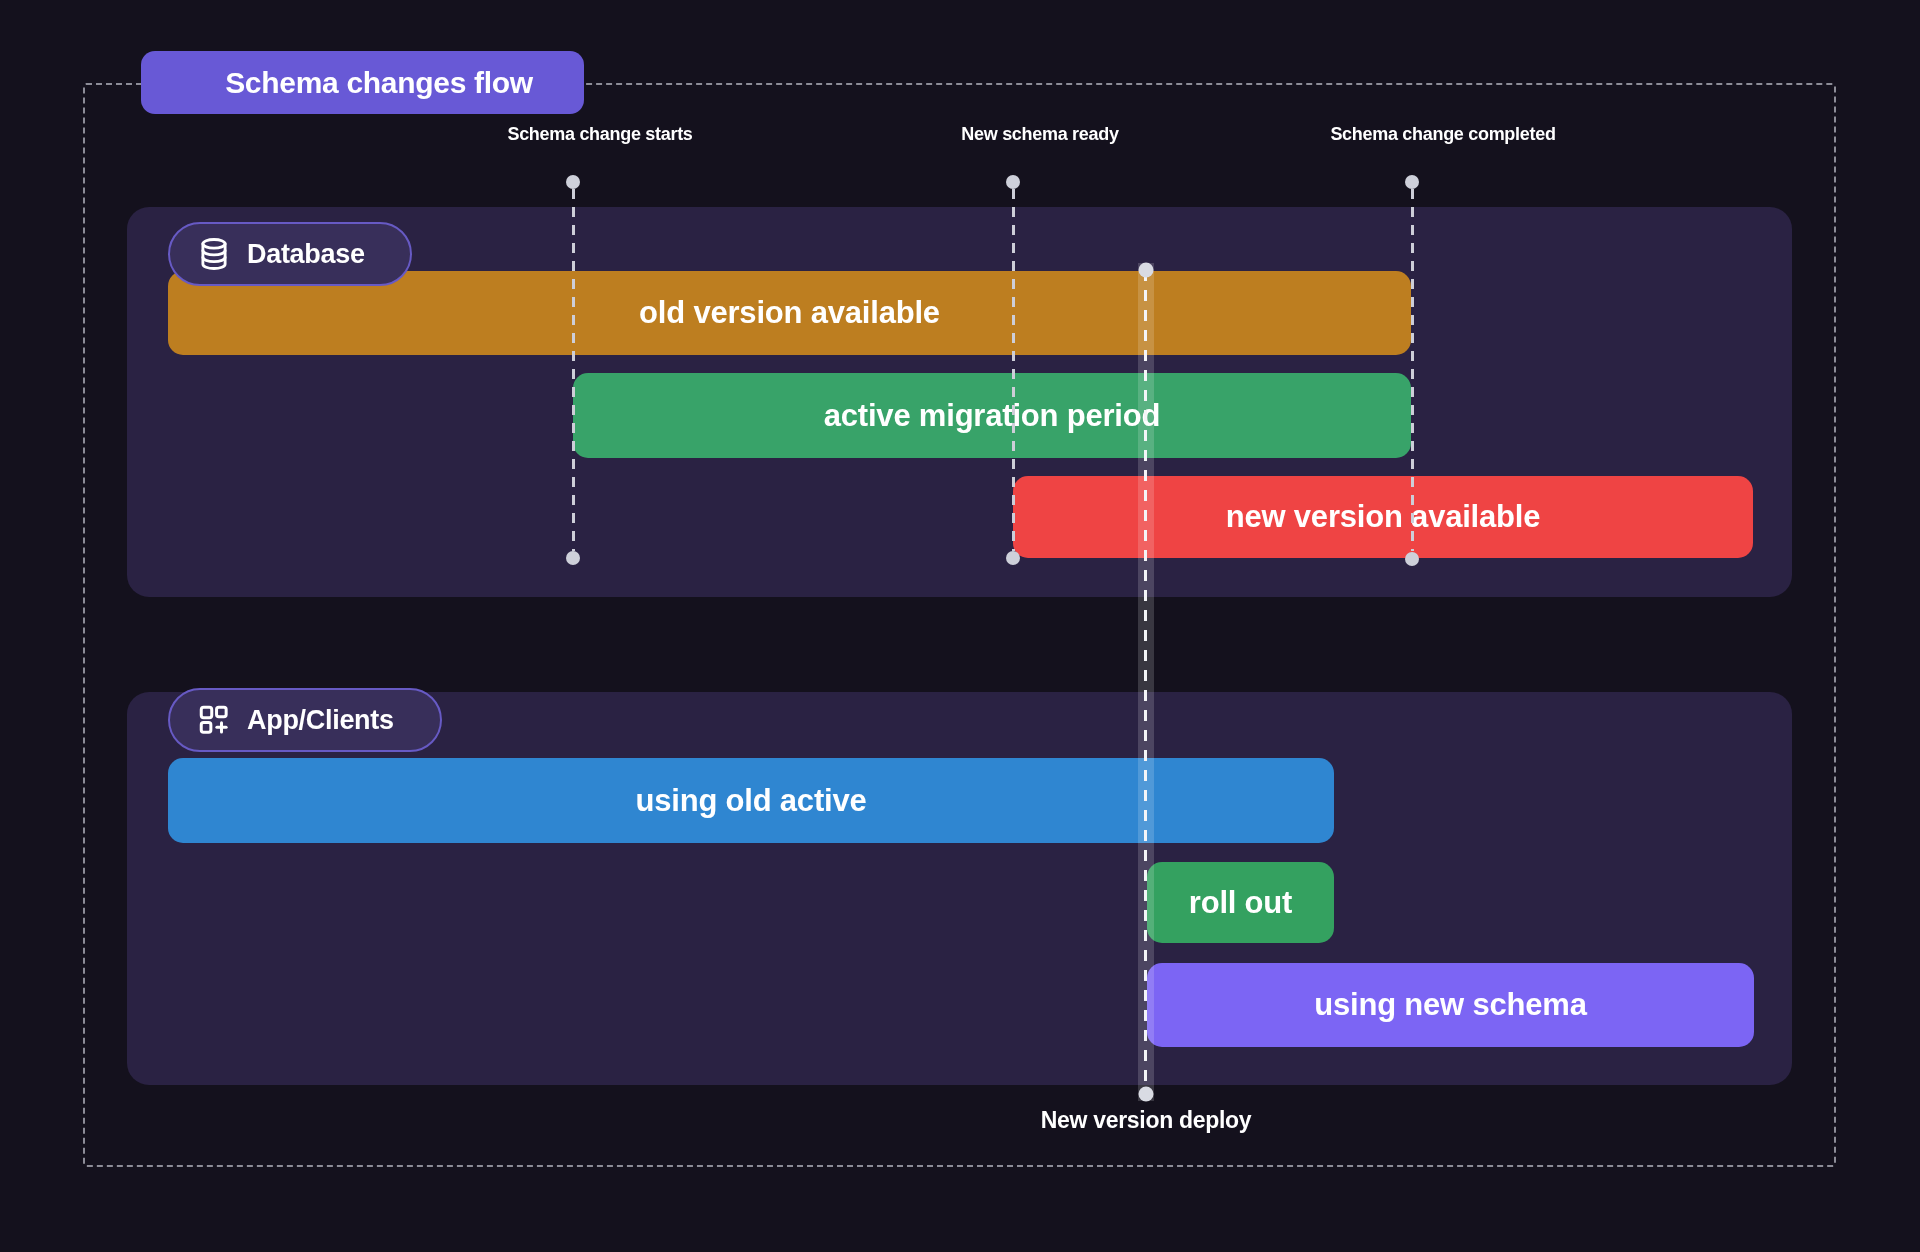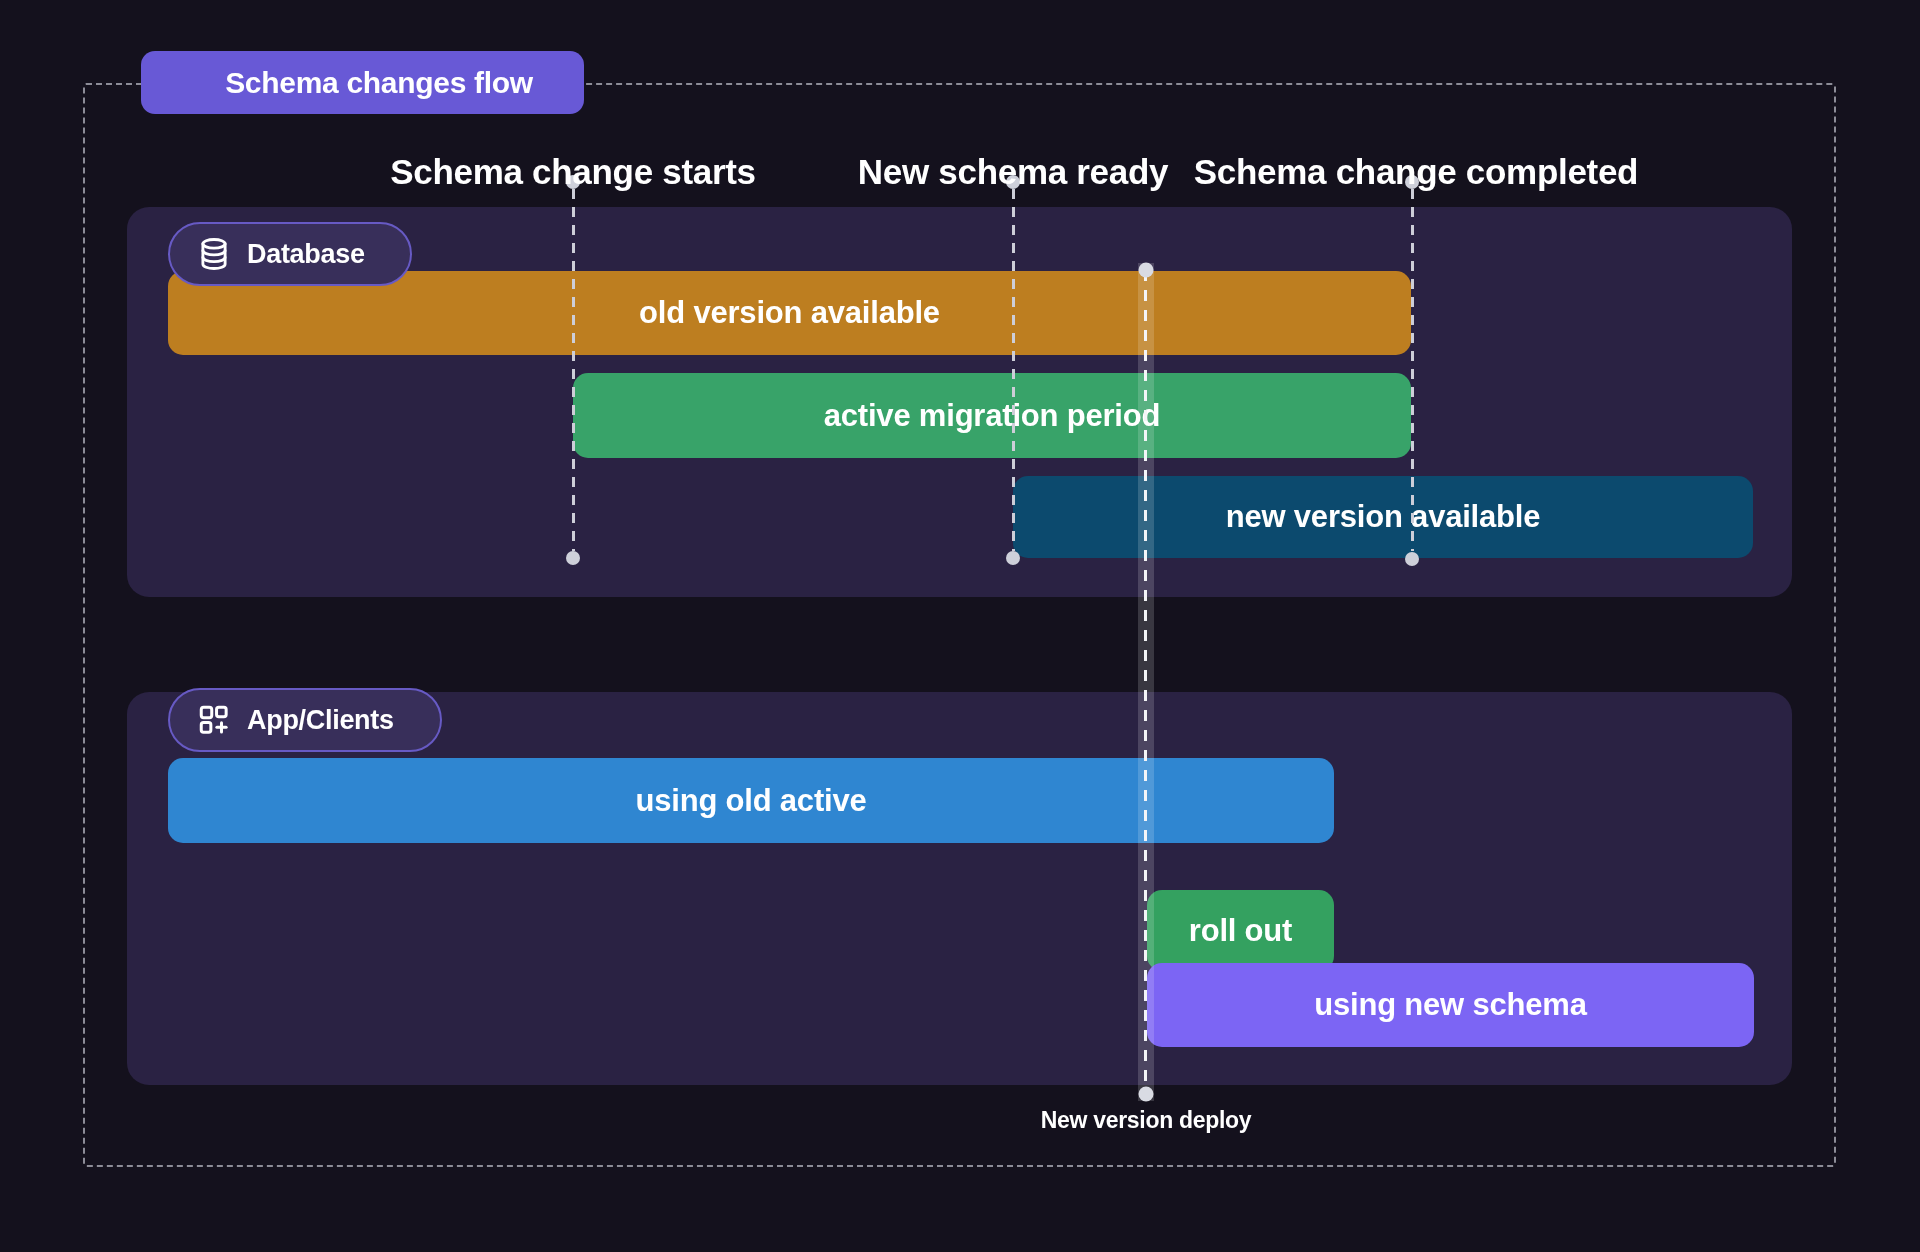--- a/index.html
+++ b/index.html
@@ -62,29 +62,30 @@
     border-radius: 15px;
     display: flex; align-items: center; justify-content: center;
     font-size: 31px; font-weight: 700; letter-spacing: -0.2px;
     z-index: 2;
     color: #ffffff;
   }
   .bar.old-version   { left: 168px;  top: 271px; width: 1243px; height: 84px; }
   .bar.migration     { left: 573px;  top: 373px; width: 838px;  height: 85px; }
   .bar.new-version   { left: 1013px; top: 476px; width: 740px;  height: 82px; }
   .bar.old-schema    { left: 168px;  top: 758px; width: 1166px; height: 85px; }
-  .bar.roll-out      { left: 1147px; top: 862px; width: 187px;  height: 81px; margin-top: 28px; }
+  .bar.roll-out      { left: 1147px; top: 862px; width: 187px;  height: 81px; }
   .bar.new-schema    { left: 1147px; top: 963px; width: 607px;  height: 84px; }
   .milestone-label {
     position: absolute;
-    top: 152px;
+    top: 124px;
     transform: translateX(-50%);
     white-space: nowrap;
-    font-size: 35px; font-weight: 700; letter-spacing: -0.3px;
+    font-size: 18px; font-weight: 700; letter-spacing: -0.3px;
     z-index: 8;
+    margin-left: 27px;
   }
   .guide-line {
     position: absolute;
     width: 3px;
     top: 189px; height: 362px;
     background: repeating-linear-gradient(180deg, #cdced8 0px, #cdced8 10px, transparent 10px, transparent 18px);
     z-index: 5;
   }
   .dot {
     position: absolute;
@@ -158,21 +159,21 @@
     </span>
     <span>Database</span>
   </div>
 
   <div class="bar old-version" style="background-color: rgb(189, 126, 32);">
     <span>old version available</span>
   </div>
   <div class="bar migration" style="background-color: rgb(56, 163, 105);">
     <span>active migration period</span>
   </div>
-  <div class="bar new-version" style="background-color: #0c4a6e;">
+  <div class="bar new-version" style="background-color: #ef4444;">
     <span>new version available</span>
   </div>
 
   <div class="panel app" style="background-color: rgb(42, 34, 67);"></div>
   <div class="section-badge app" style="background-color: rgb(56, 47, 90);">
     <span>
       <svg width="36" height="36" viewBox="0 0 24 24" fill="none" stroke="#ffffff" stroke-width="2" stroke-linecap="round" stroke-linejoin="round">
         <rect x="3.5" y="3.5" width="7" height="7" rx="1.6"></rect>
         <rect x="13.7" y="3.5" width="6.4" height="6.4" rx="1.5"></rect>
         <rect x="3.5" y="13.7" width="6.4" height="6.4" rx="1.5"></rect>

